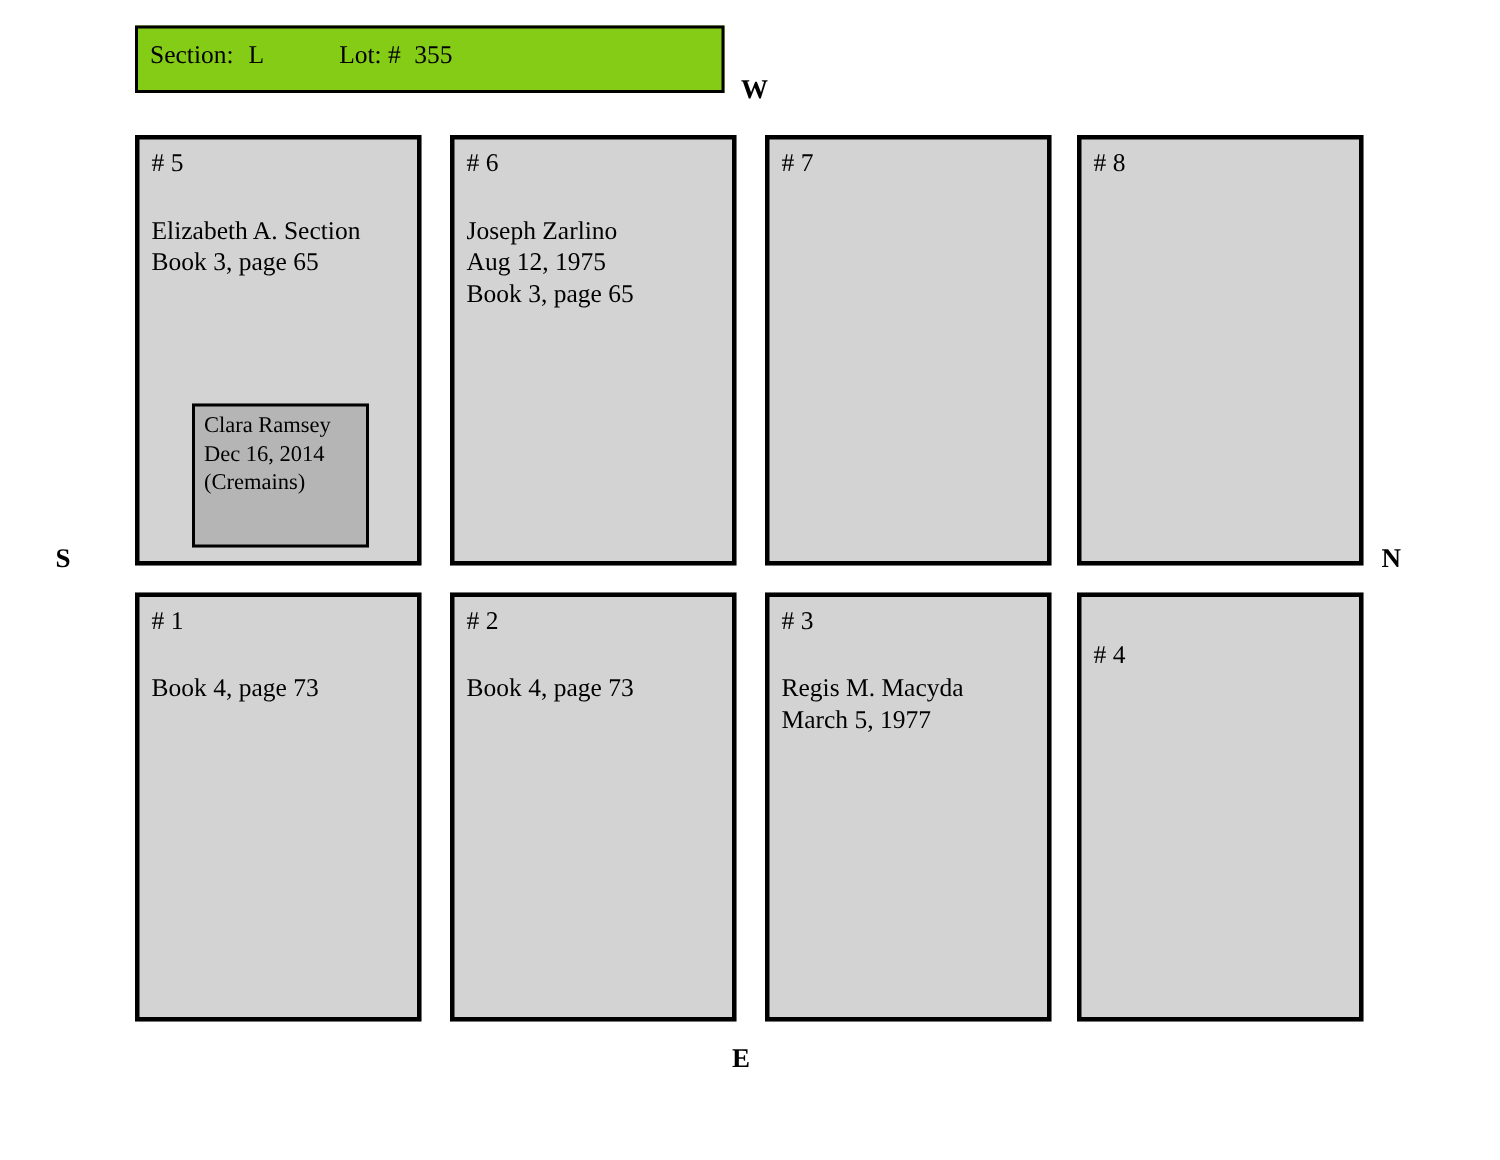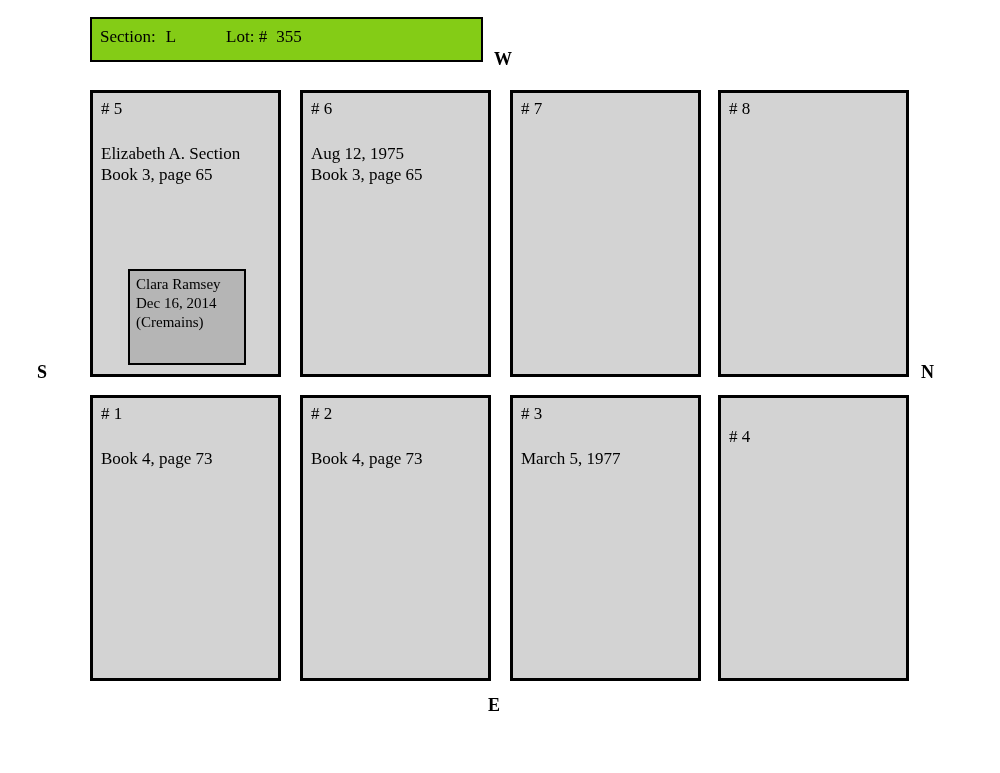--- a/index.html
+++ b/index.html
@@ -122,20 +122,21 @@
         <div>Clara Ramsey</div>
         <div>Dec 16, 2014</div>
         <div>(Cremains)</div>
       </div>
     </div>
   </div>
 
   <div class="plot row-top col-2">
     <div class="pnum"># 6</div>
     <div class="plines">
+      <div class="pline">Joseph Zarlino</div>
       <div class="pline">Aug 12, 1975</div>
       <div class="pline">Book 3, page 65</div>
     </div>
   </div>
 
   <div class="plot row-top col-3">
     <div class="pnum"># 7</div>
   </div>
 
   <div class="plot row-top col-4">
@@ -152,20 +153,21 @@
   <div class="plot row-bottom col-2">
     <div class="pnum"># 2</div>
     <div class="plines">
       <div class="pline">Book 4, page 73</div>
     </div>
   </div>
 
   <div class="plot row-bottom col-3">
     <div class="pnum"># 3</div>
     <div class="plines">
+      <div class="pline">Regis M. Macyda</div>
       <div class="pline">March 5, 1977</div>
     </div>
   </div>
 
   <div class="plot row-bottom col-4 label-low">
     <div class="pnum"># 4</div>
   </div>
 
 </div>
 

